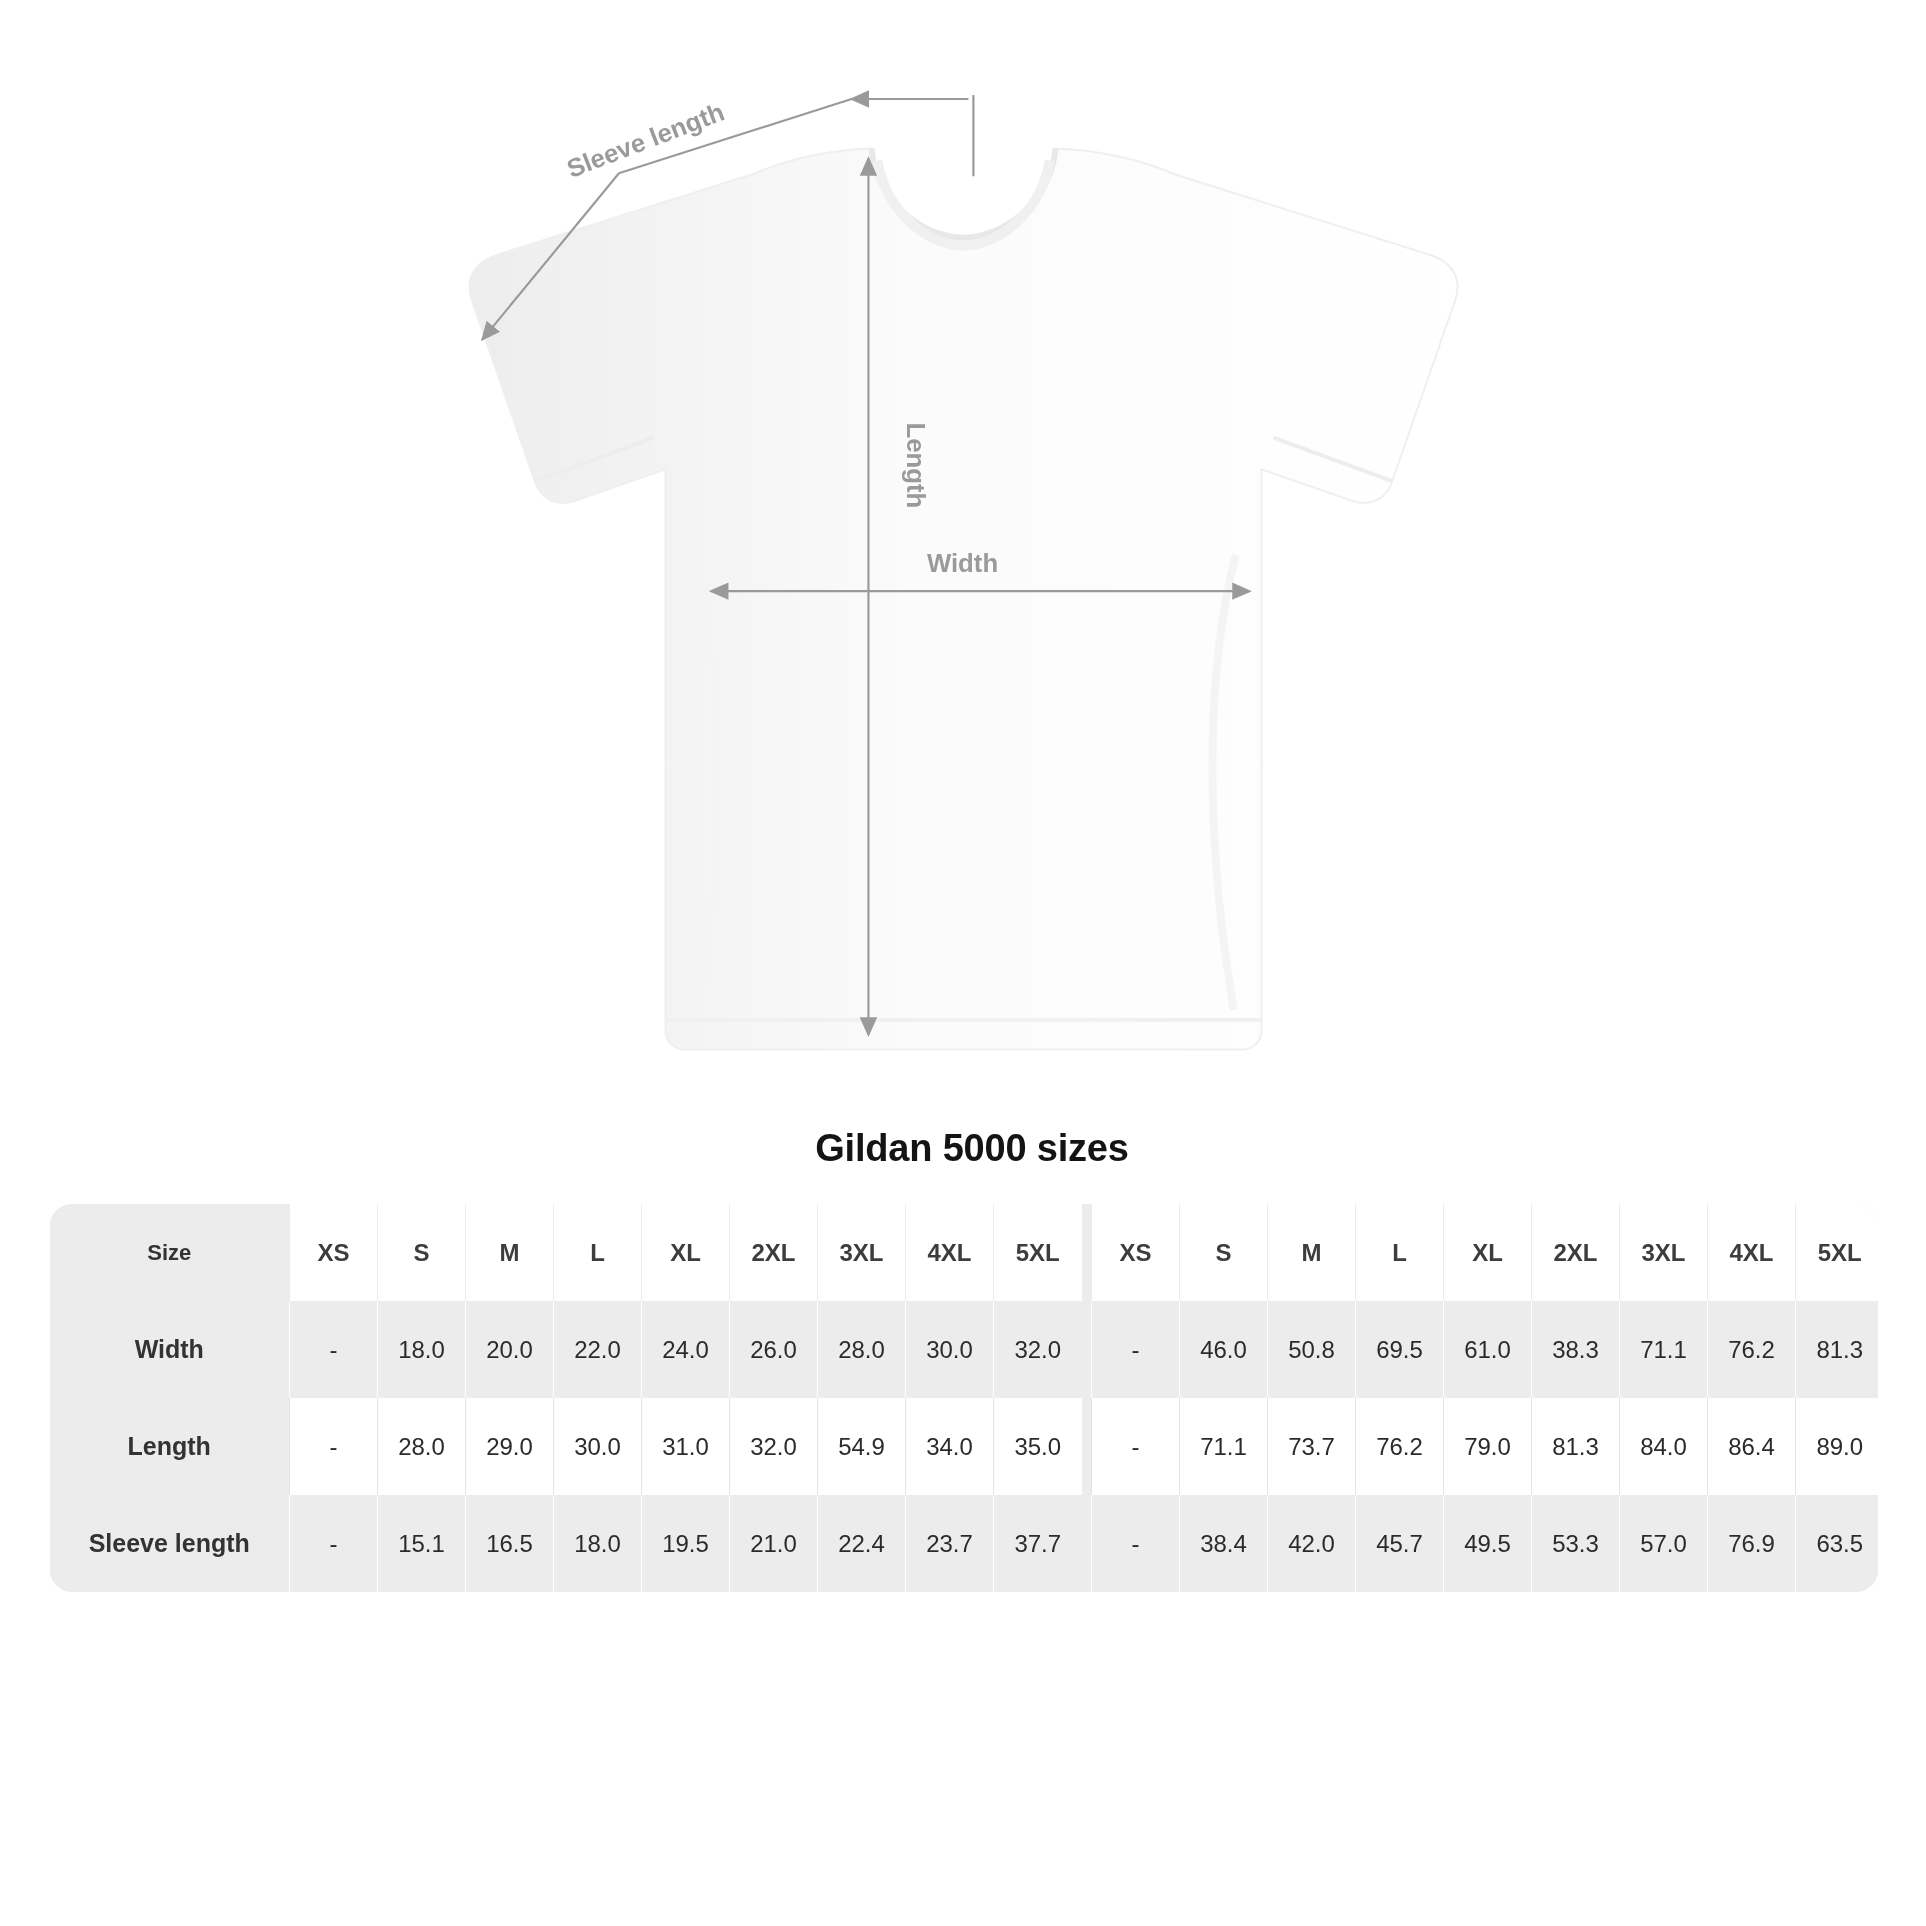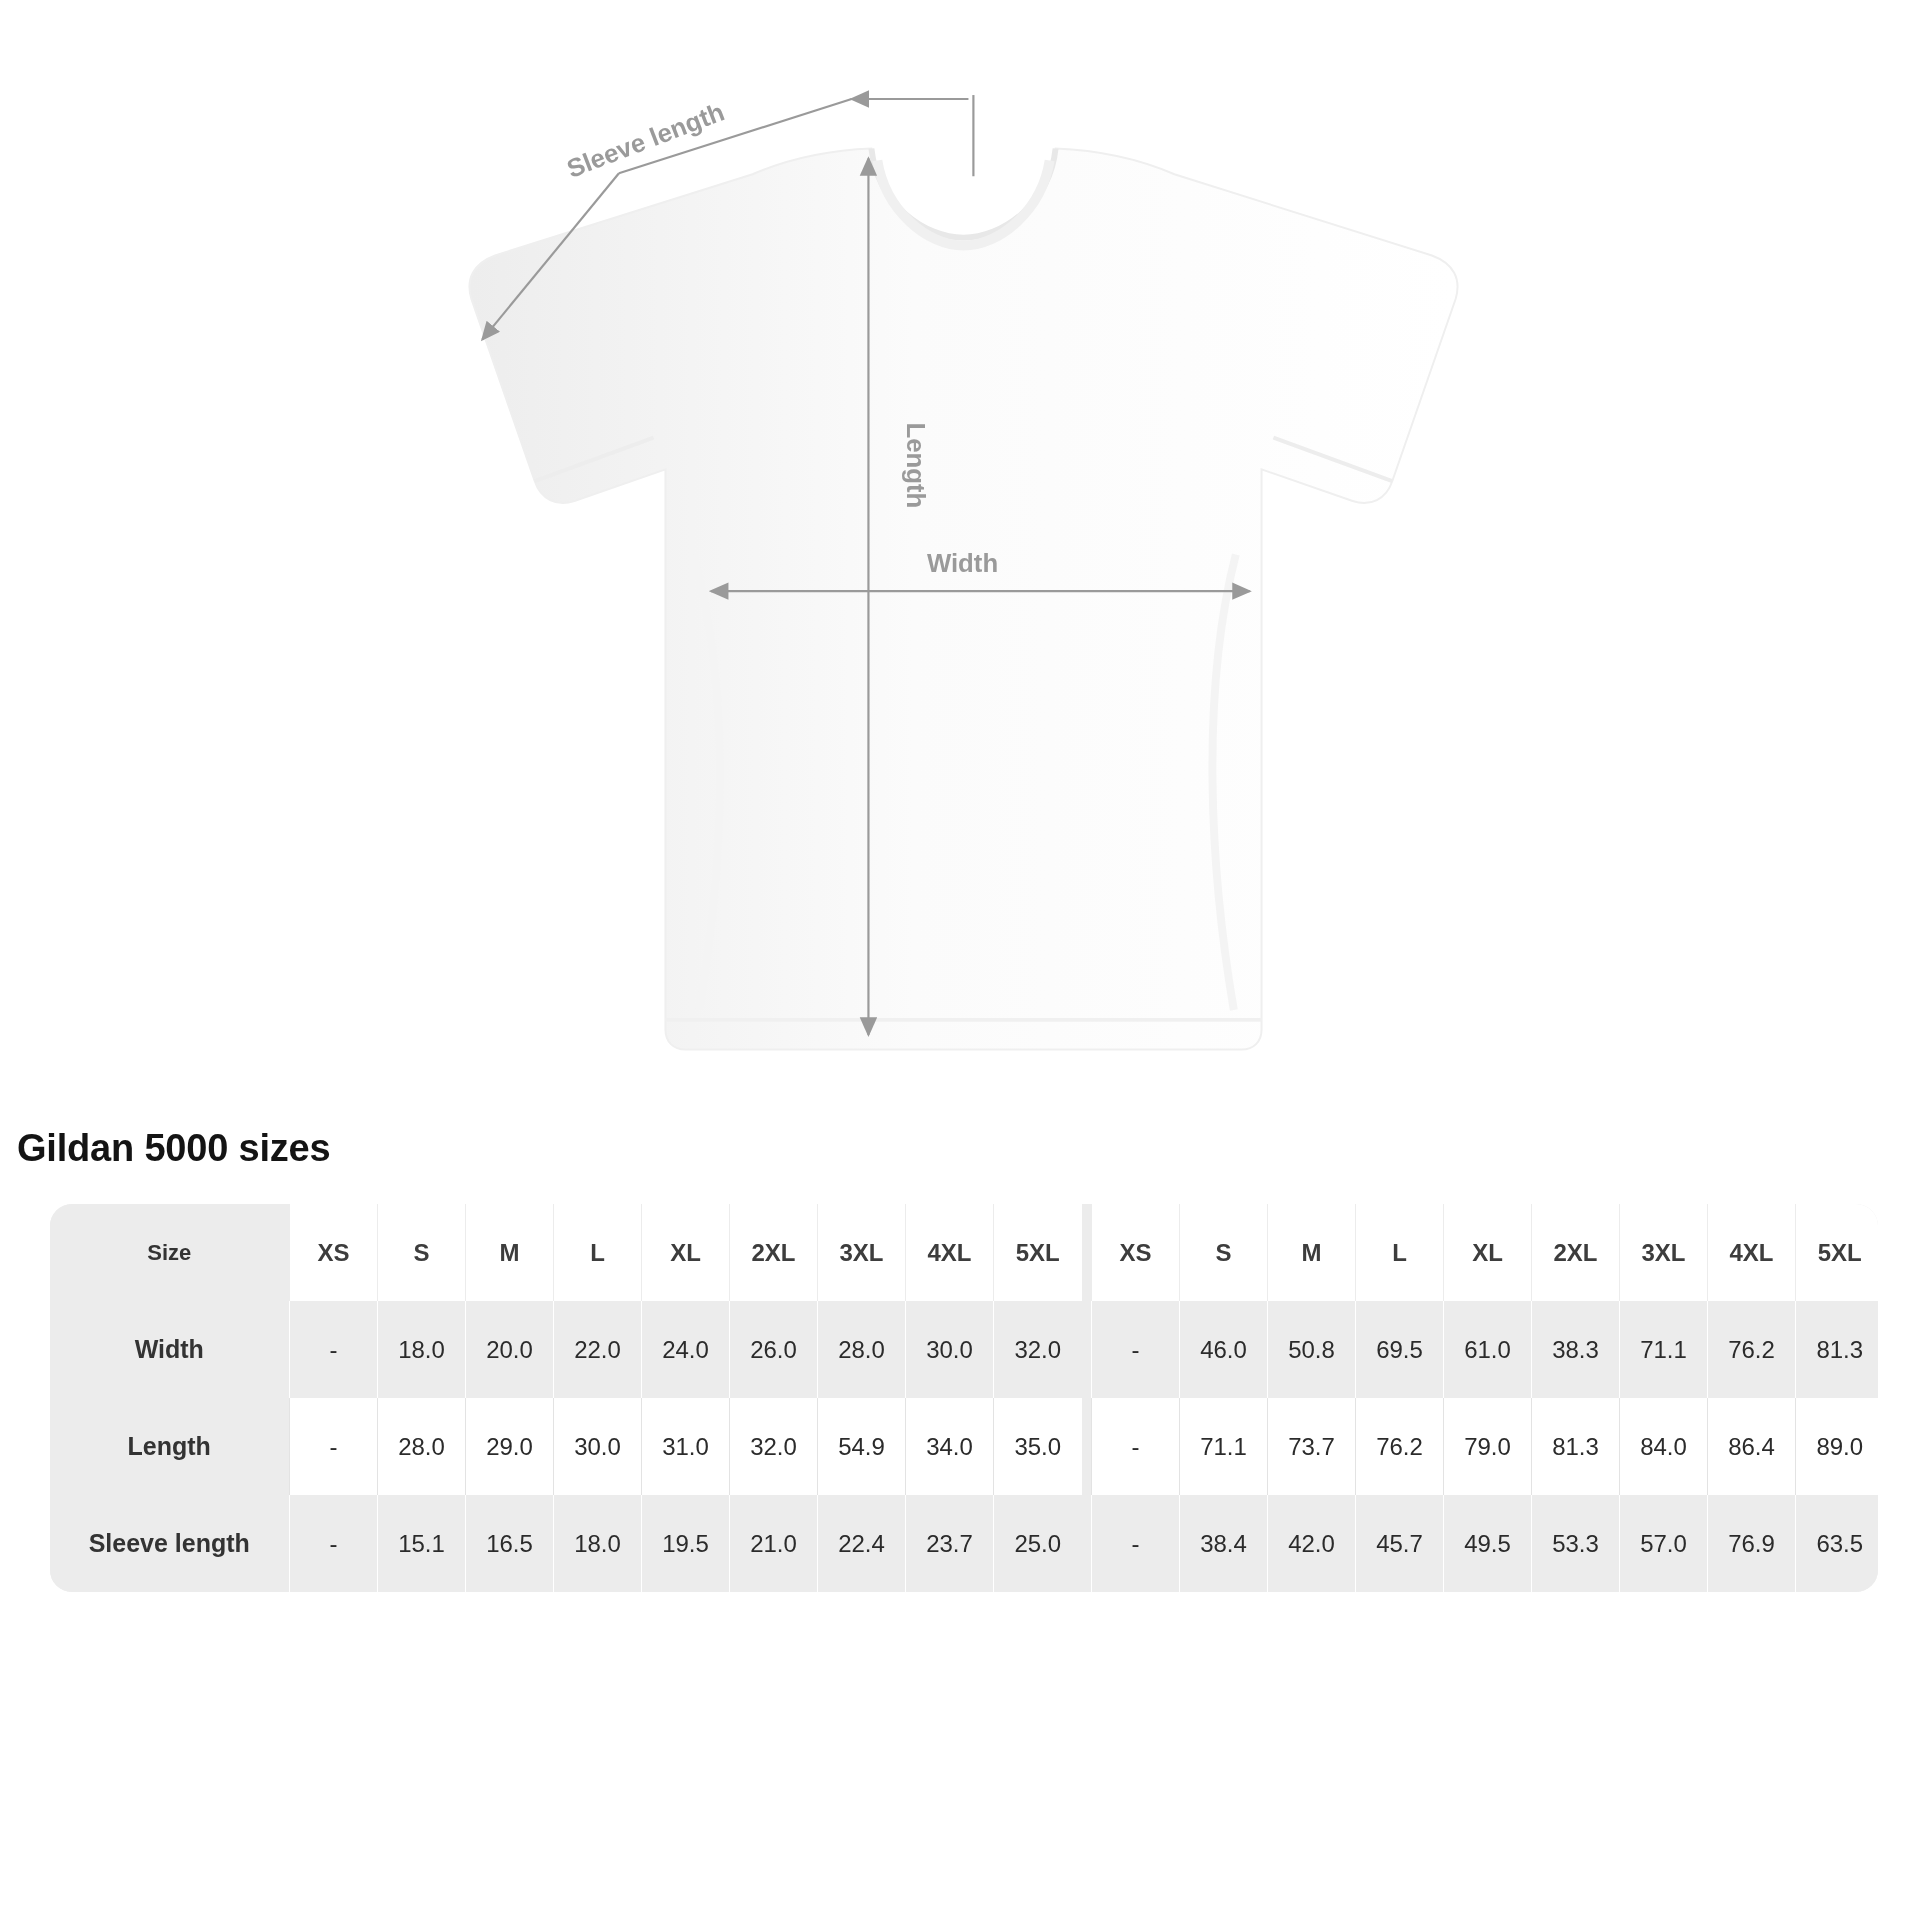--- a/index.html
+++ b/index.html
@@ -27,21 +27,21 @@
     height: 1109px;
   }
   .illustration svg {
     display: block;
     width: 1927px;
     height: 1109px;
   }
 
   
   .title-block {
-    text-align: left;
+    text-align: center;
     margin-top: 18px;
     padding-left: 17px;
   }
   .chart-title {
     font-size: 38px;
     font-weight: bold;
     color: #141414;
     letter-spacing: -0.2px;
   }
   .chart-note {
@@ -295,21 +295,21 @@
         <tr class="data-row shade">
           <td class="rowlabel">Sleeve length</td>
           <td class="val">-</td>
           <td class="val">15.1</td>
           <td class="val">16.5</td>
           <td class="val">18.0</td>
           <td class="val">19.5</td>
           <td class="val">21.0</td>
           <td class="val">22.4</td>
           <td class="val">23.7</td>
-          <td class="val">25.0</td>
+          <td class="val">37.7</td>
           <td class="sep"></td>
           <td class="val">-</td>
           <td class="val">38.4</td>
           <td class="val">42.0</td>
           <td class="val">45.7</td>
           <td class="val">49.5</td>
           <td class="val">53.3</td>
           <td class="val">57.0</td>
           <td class="val">76.9</td>
           <td class="val">63.5</td>

